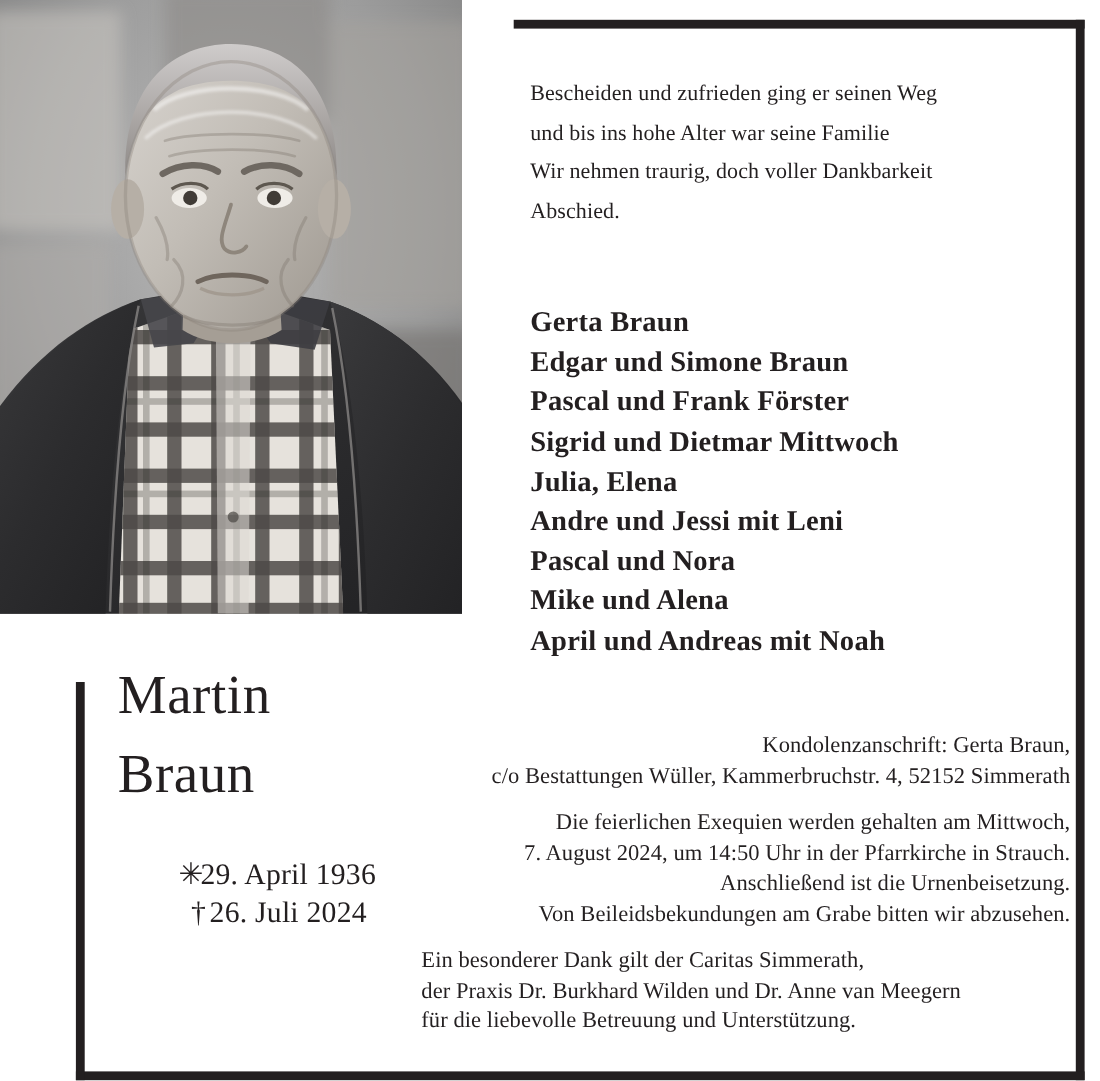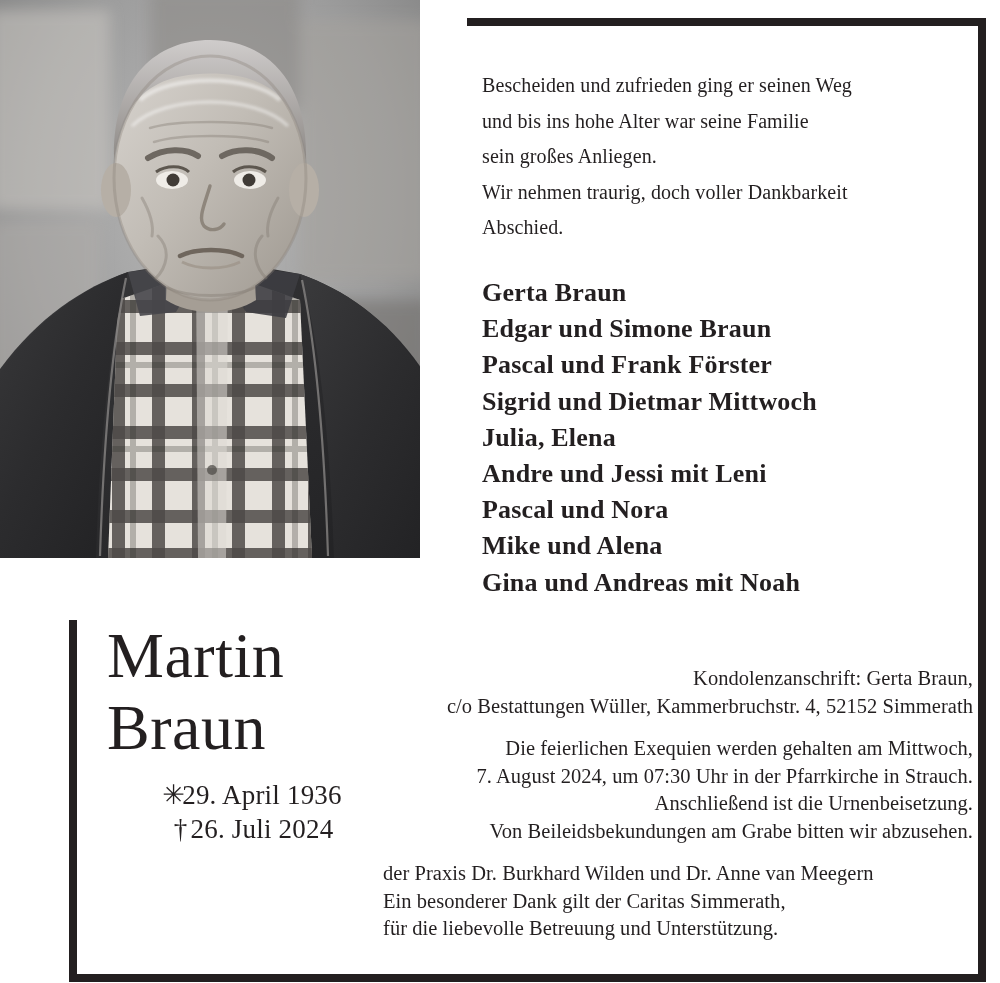--- a/index.html
+++ b/index.html
@@ -84,23 +84,23 @@
     line-height: 36.2px;
     font-weight: bold;
     letter-spacing: 0.2px;
   }
   .names div { white-space: nowrap; }
 
   
   .deceased-name {
     position: absolute;
     left: 107px;
-    top: 620px;
+    top: 595px;
     width: 290px;
-    font-size: 64px;
+    font-size: 50px;
     line-height: 72px;
     letter-spacing: 0.5px;
   }
   .deceased-name div { white-space: nowrap; }
 
   .dates {
     position: absolute;
     left: 107px;
     top: 778px;
     width: 290px;
@@ -261,35 +261,34 @@
 </div>
 
 <div class="rule-top"></div>
 <div class="rule-right"></div>
 <div class="rule-bottom"></div>
 <div class="rule-left"></div>
 
 <div class="verse">
   <div>Bescheiden und zufrieden ging er seinen Weg</div>
   <div>und bis ins hohe Alter war seine Familie</div>
-  <div>sein großes Anliegen.</div>
   <div>Wir nehmen traurig, doch voller Dankbarkeit</div>
   <div>Abschied.</div>
 </div>
 
 <div class="names">
   <div>Gerta Braun</div>
   <div>Edgar und Simone Braun</div>
   <div>Pascal und Frank Förster</div>
   <div>Sigrid und Dietmar Mittwoch</div>
   <div>Julia, Elena</div>
   <div>Andre und Jessi mit Leni</div>
   <div>Pascal und Nora</div>
   <div>Mike und Alena</div>
-  <div>Gina und Andreas mit Noah</div>
+  <div>April und Andreas mit Noah</div>
 </div>
 
 <div class="deceased-name">
   <div>Martin</div>
   <div>Braun</div>
 </div>
 
 <div class="dates">
   <div>
     <span class="sym">✳</span><span>29. April 1936</span>
@@ -299,22 +298,22 @@
   </div>
 </div>
 
 <div class="info">
   <div class="block gap-lg">
     <div>Kondolenzanschrift: Gerta Braun,</div>
     <div>c/o Bestattungen Wüller, Kammerbruchstr. 4, 52152 Simmerath</div>
   </div>
   <div class="block gap-lg">
     <div>Die feierlichen Exequien werden gehalten am Mittwoch,</div>
-    <div>7. August 2024, um 07:30 Uhr in der Pfarrkirche in Strauch.</div>
+    <div>7. August 2024, um 14:50 Uhr in der Pfarrkirche in Strauch.</div>
     <div>Anschließend ist die Urnenbeisetzung.</div>
     <div>Von Beileidsbekundungen am Grabe bitten wir abzusehen.</div>
   </div>
   <div class="block">
+    <div>Ein besonderer Dank gilt der Caritas Simmerath,</div>
     <div>der Praxis Dr. Burkhard Wilden und Dr. Anne van Meegern</div>
-    <div>Ein besonderer Dank gilt der Caritas Simmerath,</div>
     <div>für die liebevolle Betreuung und Unterstützung.</div>
   </div>
 </div>
 
 </body></html>

